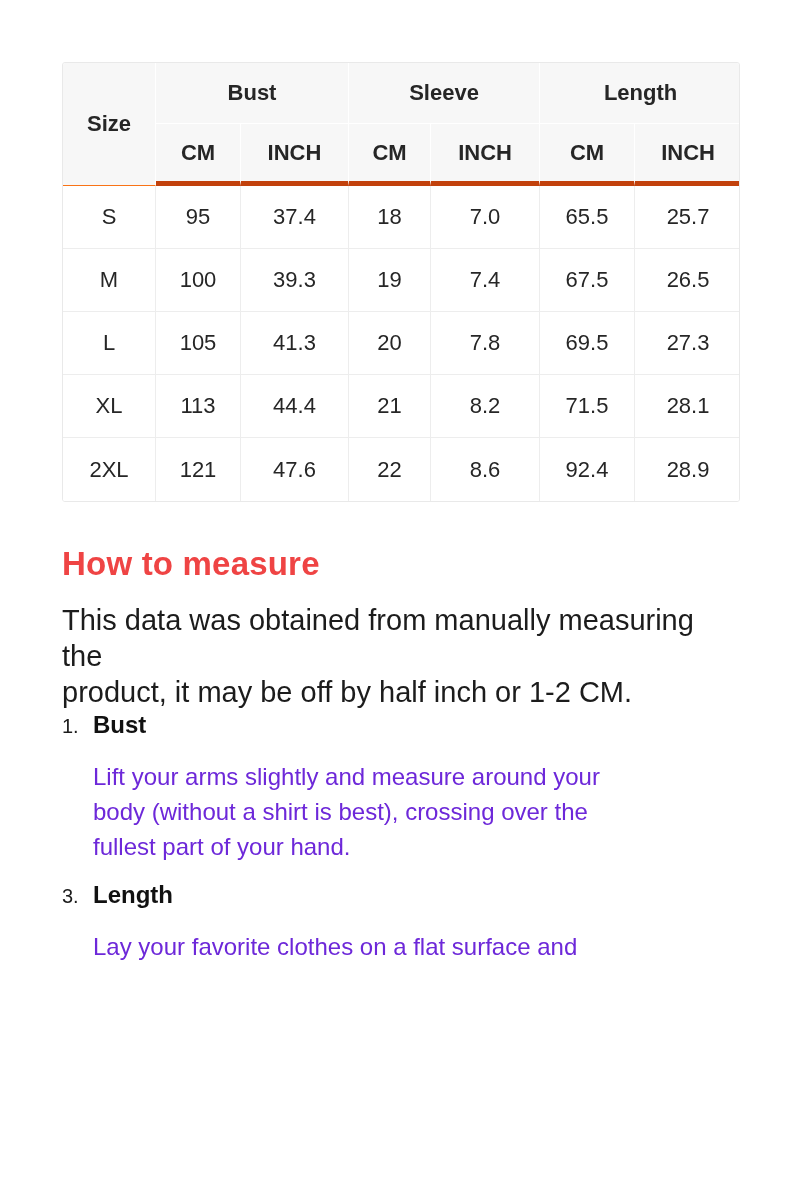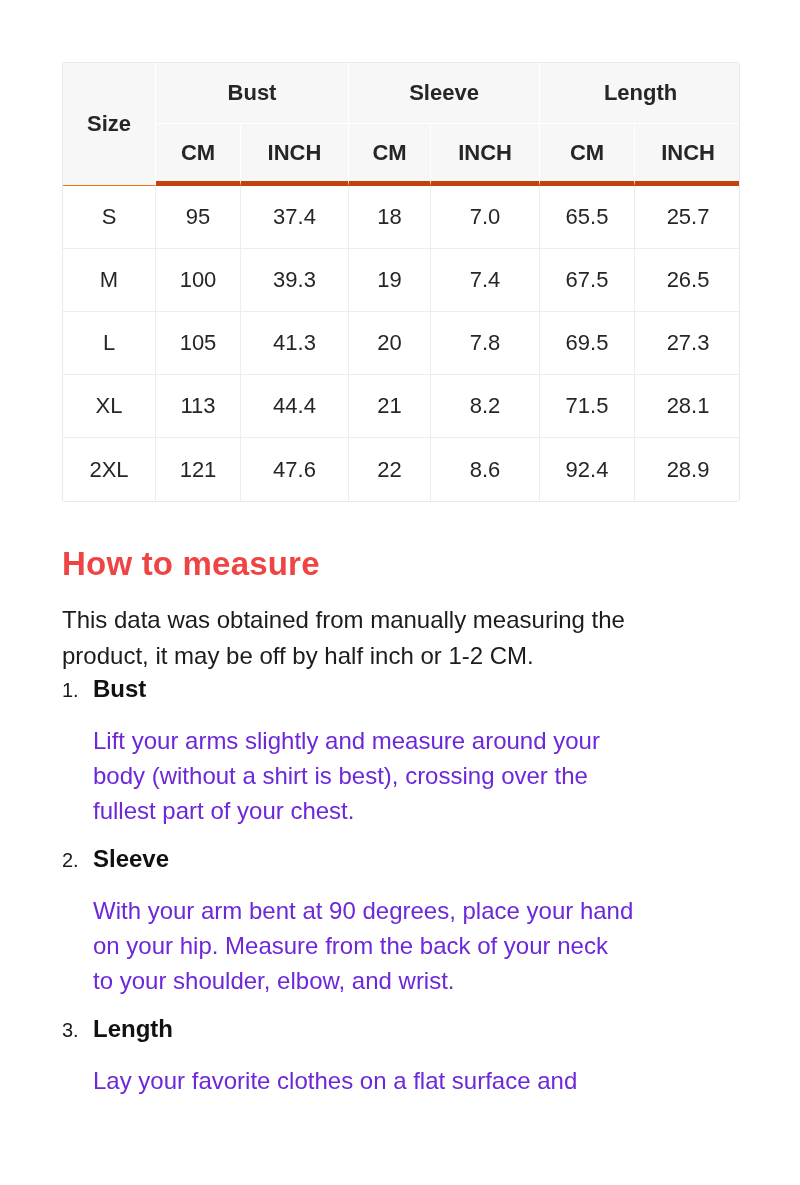--- a/index.html
+++ b/index.html
@@ -61,21 +61,21 @@
   .htm-title {
     margin-top: 43px;
     font-size: 33px;
     line-height: 38px;
     font-weight: bold;
     color: #ef4444;
     letter-spacing: 0.2px;
   }
   .intro {
     margin-top: 19px;
-    font-size: 24px;
+    font-size: 29px;
     line-height: 36px;
     color: #1c1c1c;
   }
   .steps { }
   .step + .step { margin-top: 16px; }
   .step-head { line-height: 30px; }
   .step-num {
     display: inline-block;
     width: 31px;
     font-size: 20px;
@@ -186,34 +186,24 @@
 
   <div class="steps">
 
     <div class="step">
       <div class="step-head">
         <span class="step-num">1.</span><span class="step-title">Bust</span>
       </div>
       <div class="step-desc">
         <div>Lift your arms slightly and measure around your</div>
         <div>body (without a shirt is best), crossing over the</div>
-        <div>fullest part of your chest.</div>
+        <div>fullest part of your hand.</div>
       </div>
     </div>
 
-    <div class="step">
-      <div class="step-head">
-        <span class="step-num">2.</span><span class="step-title">Sleeve</span>
-      </div>
-      <div class="step-desc">
-        <div>With your arm bent at 90 degrees, place your hand</div>
-        <div>on your hip. Measure from the back of your neck</div>
-        <div>to your shoulder, elbow, and wrist.</div>
-      </div>
-    </div>
 
     <div class="step">
       <div class="step-head">
         <span class="step-num">3.</span><span class="step-title">Length</span>
       </div>
       <div class="step-desc">
         <div>Lay your favorite clothes on a flat surface and</div>
       </div>
     </div>
 

